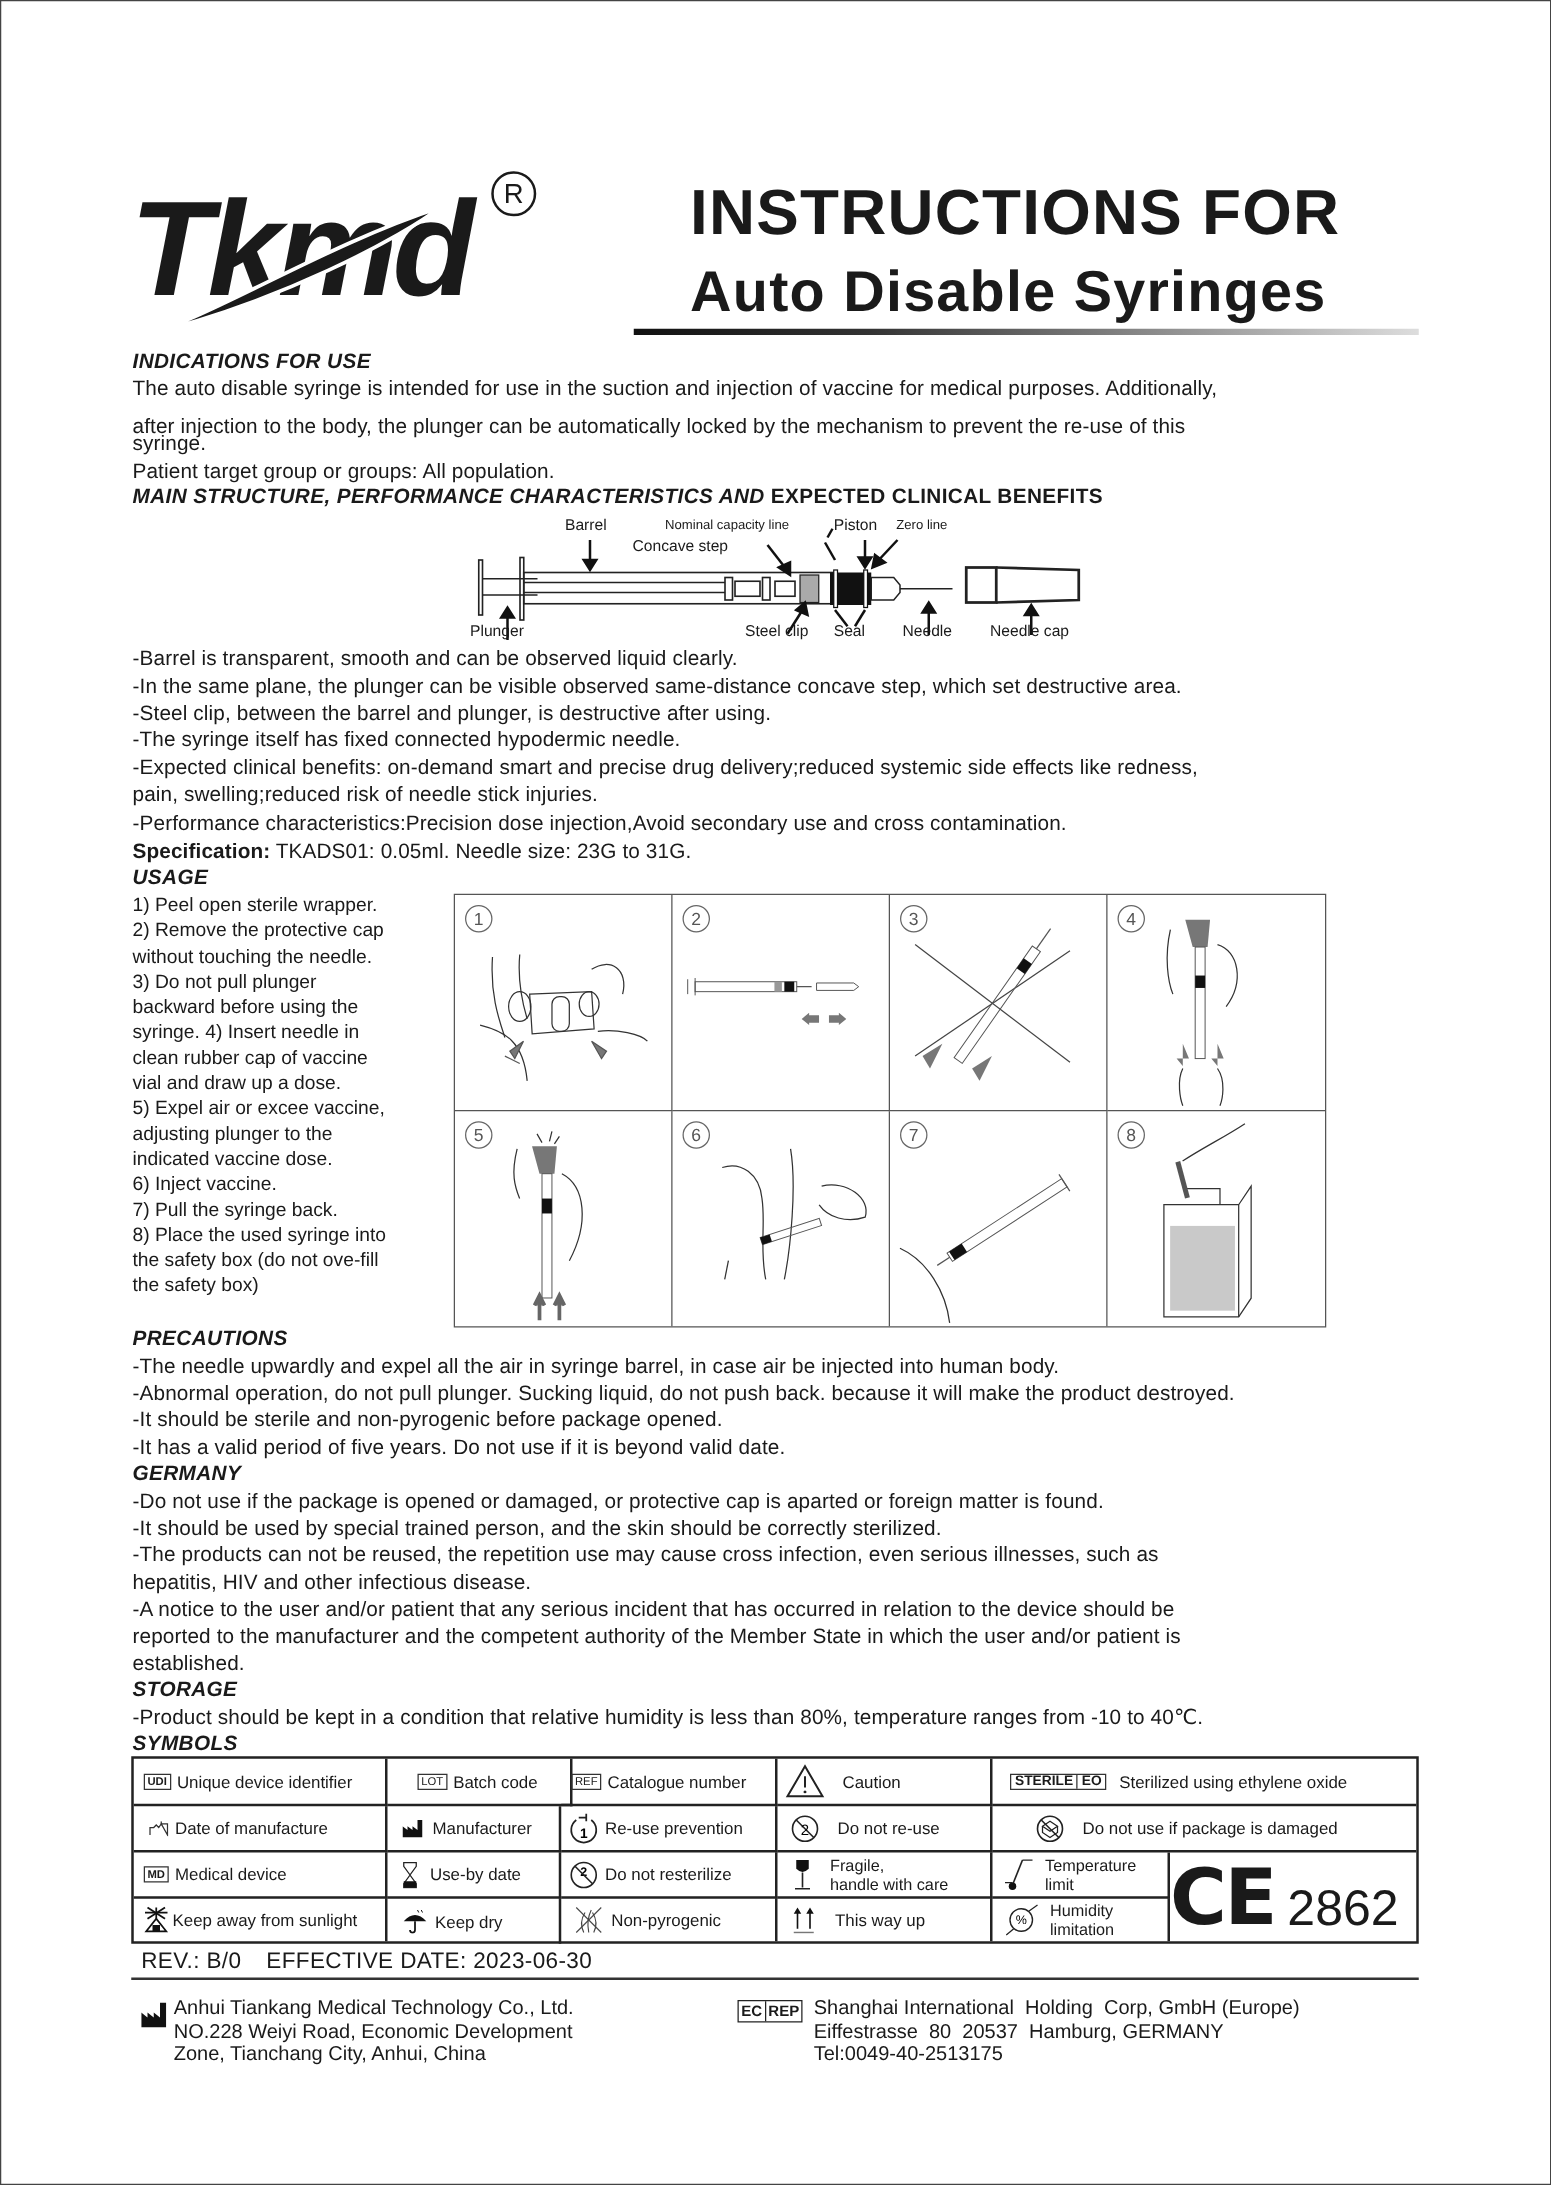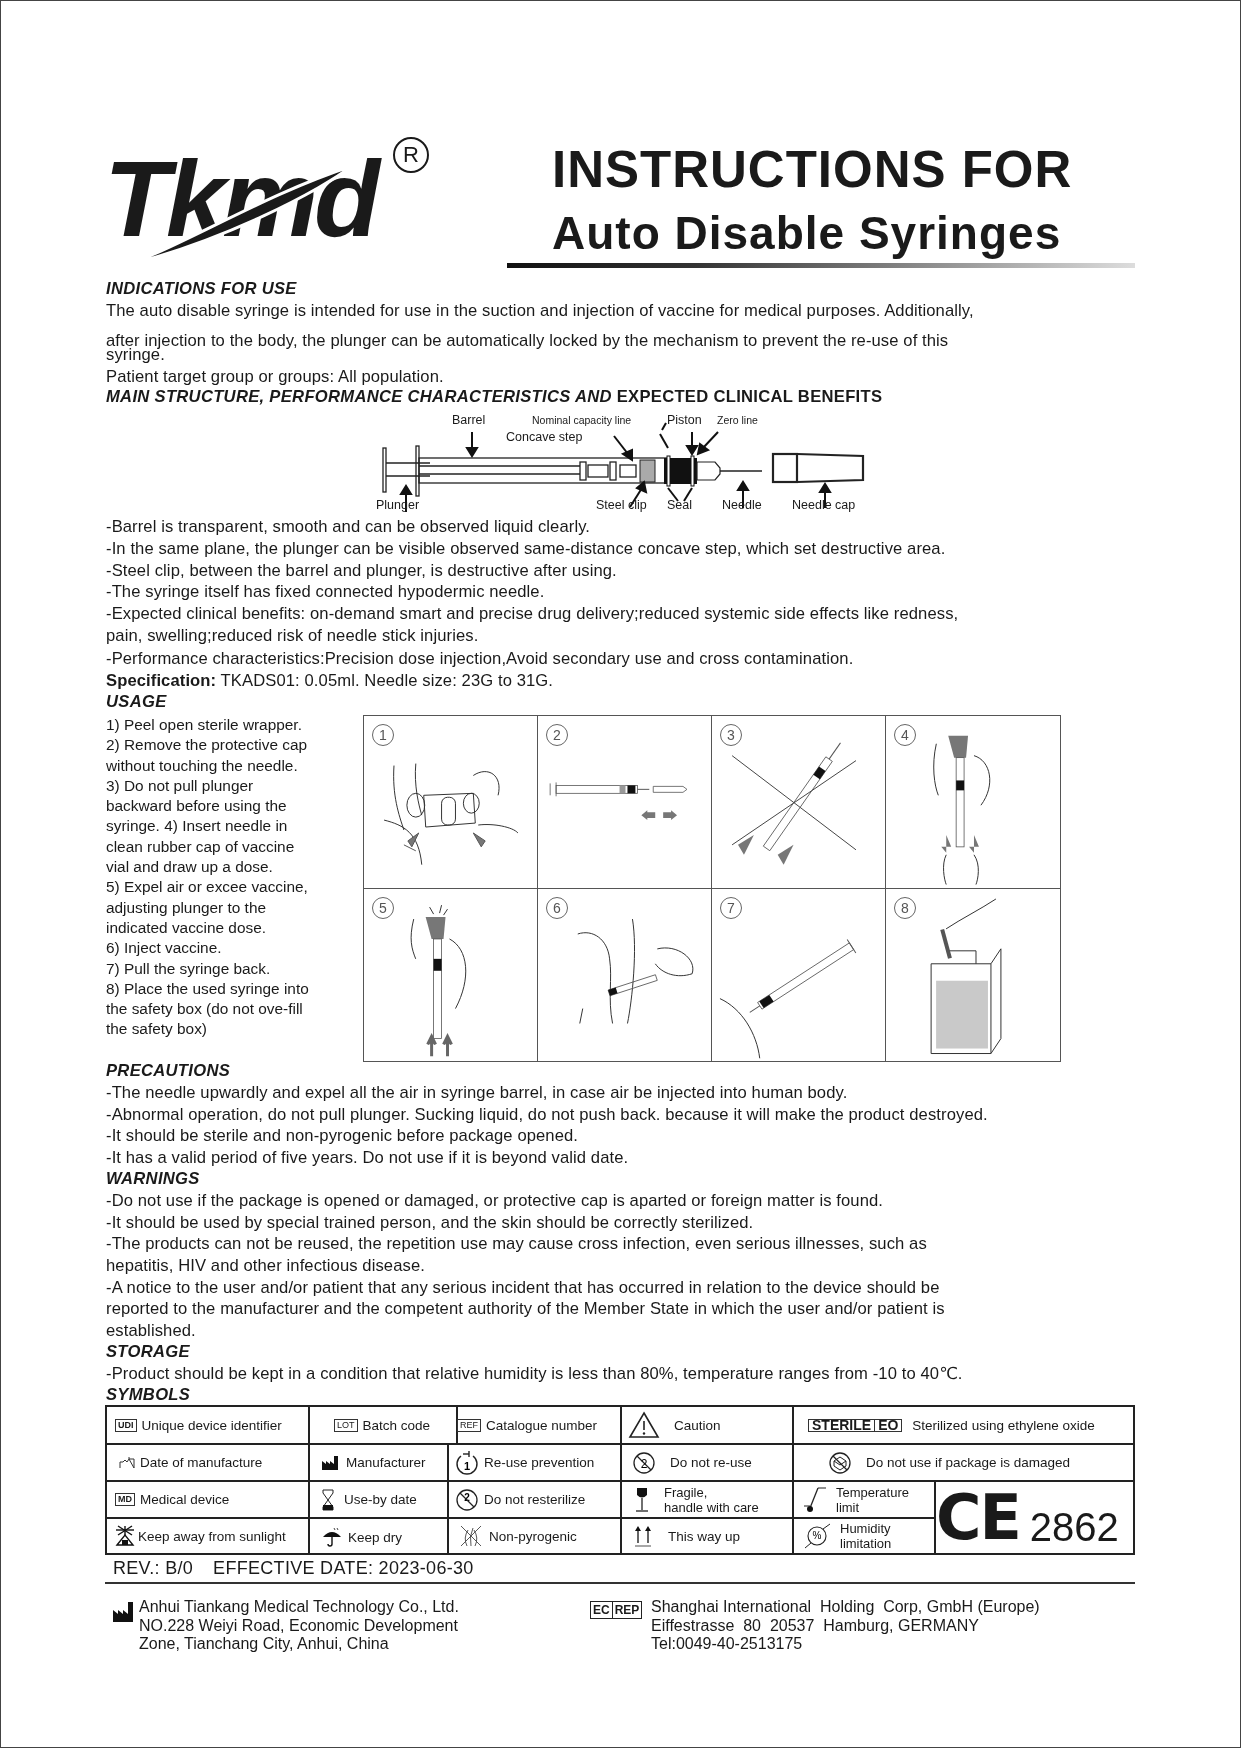--- a/index.html
+++ b/index.html
@@ -286,21 +286,21 @@
     </svg>
   </div>
 </div>
 
 <div class="head" style="top:1061px;">PRECAUTIONS</div>
 <div class="txt" style="top:1082px;">-The needle upwardly and expel all the air in syringe barrel, in case air be injected into human body.</div>
 <div class="txt" style="top:1104px;">-Abnormal operation, do not pull plunger. Sucking liquid, do not push back. because it will make the product destroyed.</div>
 <div class="txt" style="top:1125px;">-It should be sterile and non-pyrogenic before package opened.</div>
 <div class="txt" style="top:1147px;">-It has a valid period of five years. Do not use if it is beyond valid date.</div>
 
-<div class="head" style="top:1169px;">WARNINGS</div>
+<div class="head" style="top:1169px;">GERMANY</div>
 <div class="txt" style="top:1190px;">-Do not use if the package is opened or damaged, or protective cap is aparted or foreign matter is found.</div>
 <div class="txt" style="top:1212px;">-It should be used by special trained person, and the skin should be correctly sterilized.</div>
 <div class="txt" style="top:1233px;">-The products can not be reused, the repetition use may cause cross infection, even serious illnesses, such as</div>
 <div class="txt" style="top:1255px;">hepatitis, HIV and other infectious disease.</div>
 <div class="txt" style="top:1277px;">-A notice to the user and/or patient that any serious incident that has occurred in relation to the device should be</div>
 <div class="txt" style="top:1298px;">reported to the manufacturer and the competent authority of the Member State in which the user and/or patient is</div>
 <div class="txt" style="top:1320px;">established.</div>
 
 <div class="head" style="top:1342px;">STORAGE</div>
 <div class="txt" style="top:1363px;">-Product should be kept in a condition that relative humidity is less than 80%, temperature ranges from -10 to 40℃.</div>
@@ -324,21 +324,21 @@
     <span class="ico" style="margin-right:14px;">
       <svg width="32" height="28" viewBox="0 0 32 28">
           <path d="M16 2 L30 26 L2 26 Z" fill="none" stroke="#222" stroke-width="1.6"></path>
           <line x1="16" y1="10" x2="16" y2="19" stroke="#222" stroke-width="1.6"></line>
           <circle cx="16" cy="22.5" r="1.2" fill="#222"></circle>
         </svg>
     </span>
     <span>Caution</span>
   </div>
   <div class="sym-cell" style="left:687px;top:0;width:339px;height:38px;padding-left:14px;border-right:none;">
-    <span class="ico" style="border:1.2px solid #333;font-size:14px;font-weight:bold;line-height:11px;margin-right:10px;">
+    <span class="ico" style="border:1.2px solid #333;font-size:11px;font-weight:bold;line-height:11px;margin-right:10px;">
       <span style="padding:0 3px;">STERILE</span>
         <span style="padding:0 3px;border-left:1.2px solid #333;">EO</span>
     </span>
     <span>Sterilized using ethylene oxide</span>
   </div>
 
   <div class="sym-cell" style="left:0;top:38px;width:203px;height:37px;padding-left:12px;">
     <span class="ico">
         <svg width="16" height="12" viewBox="0 0 16 12">
           <path d="M1 11 L1 5 L4 5 L6 3 L8 5 L10 2 L10 0 M10 2 L15 2 L15 11 Z" fill="none" stroke="#333" stroke-width="1"></path>

